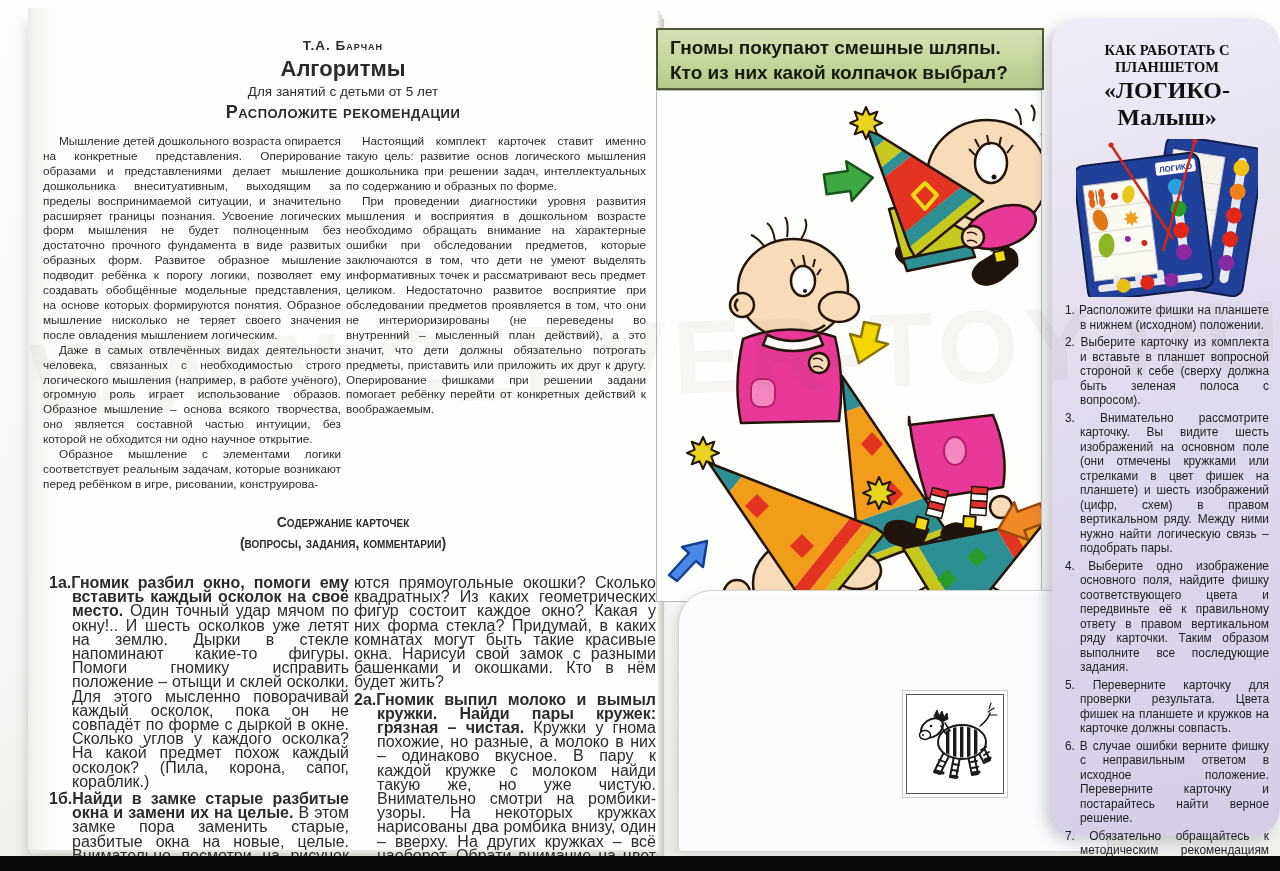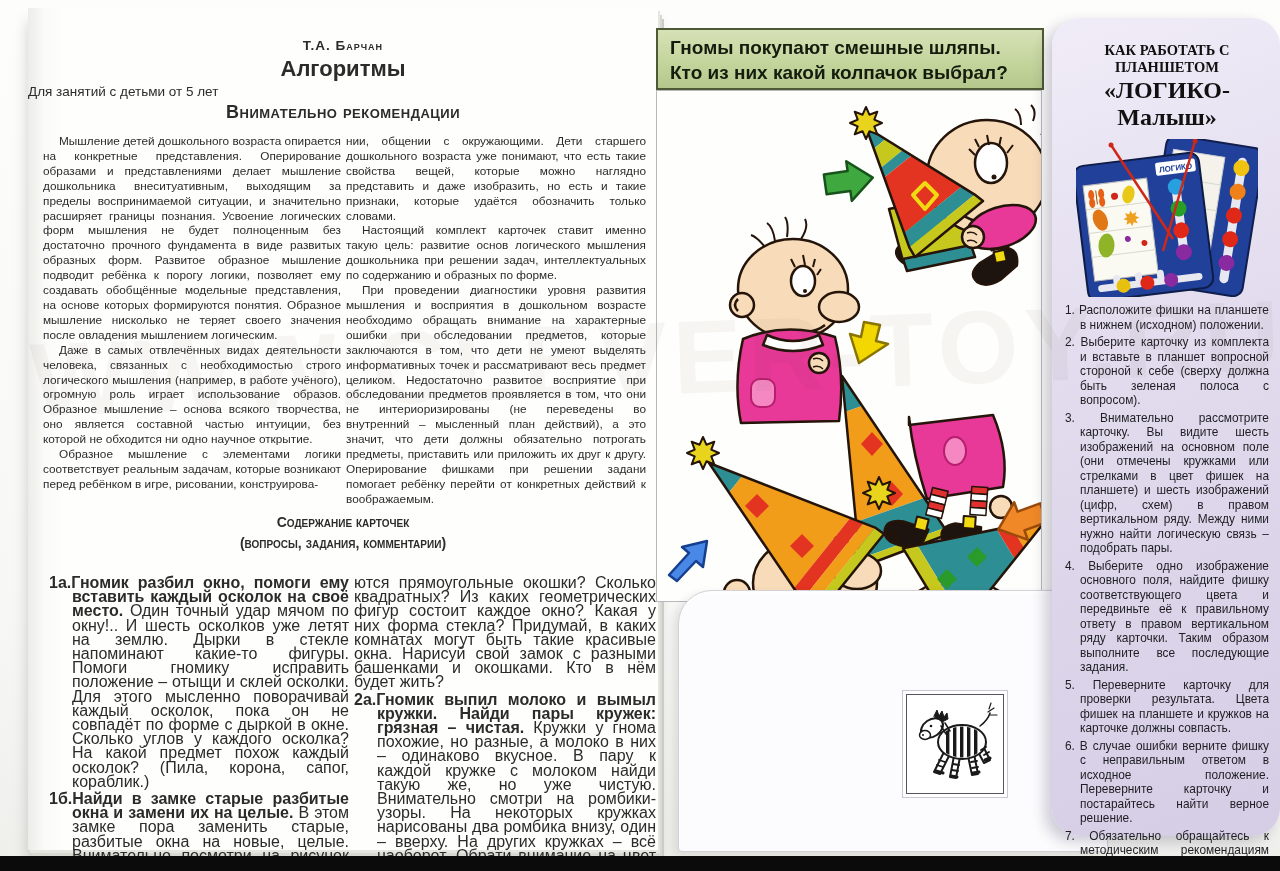--- a/index.html
+++ b/index.html
@@ -6,21 +6,21 @@
   body{width:1280px;height:871px;position:relative;overflow:hidden;
        background:linear-gradient(180deg,#fdfdfc 0%,#f7f7f5 70%,#efefec 98%);
        font-family:"Liberation Sans",sans-serif;color:#2b2b2b;}
   .abs{position:absolute;}
 
   
   .left-page{left:28px;top:8px;width:630px;height:842px;background:linear-gradient(90deg,#ecece8 0,#fafaf8 16px,#fefefc 34px);
              box-shadow:2px 3px 0 #e6e6e1,4px 7px 0 #d9d9d3,6px 11px 0 #ccccc6,0 14px 14px rgba(0,0,0,.18);z-index:1;}
   .lp-author{top:30px;left:0;width:100%;text-align:center;font-size:13.5px;letter-spacing:1px;font-variant:small-caps;font-weight:600;}
   .lp-title{top:48px;left:0;width:100%;text-align:center;font-size:22px;font-weight:bold;}
-  .lp-subtitle{top:76px;left:0;width:100%;text-align:left;font-size:13.5px;}
+  .lp-subtitle{top:76px;left:0;width:100%;text-align:center;font-size:13.5px;}
   .lp-section{top:94px;left:0;width:100%;text-align:center;font-size:18px;font-weight:600;font-variant:small-caps;letter-spacing:.5px;}
   .lp-col{top:126px;width:298px;font-size:11.8px;line-height:14.9px;text-align:justify;}
   .lp-col p{margin:0;text-indent:16px;}
   .lp-col p.no-indent{text-indent:0;}
   .col1{left:15px;} .col2{left:318px;width:300px;}
   .contents-h1{top:506px;left:0;width:100%;text-align:center;font-size:14px;font-weight:600;font-variant:small-caps;}
   .contents-h2{top:527px;left:0;width:100%;text-align:center;font-size:14px;font-weight:600;font-variant:small-caps;}
   .cards-col{top:556px;width:300px;font-size:16px;line-height:14.2px;text-align:justify;margin:12px;padding:0;list-style:none;}
   .cards-col1{left:9px;} .cards-col2{left:314px;width:302px;}
   .cards-col li{padding-left:23px;text-indent:-23px;margin:0 0 3px 0;}
@@ -55,29 +55,28 @@
       transform:rotate(-2deg);white-space:nowrap;}
   .bottom-bar{left:0;top:856px;width:1280px;height:15px;background:#0b0b0b;z-index:7;}
 </style>
 </head>
 <body>
 
 <div class="abs left-page">
   <div class="abs lp-author">Т.А. Барчан</div>
   <div class="abs lp-title">Алгоритмы</div>
   <div class="abs lp-subtitle">Для занятий с детьми от 5 лет</div>
-  <div class="abs lp-section">Внимательно рекомендации</div>
+  <div class="abs lp-section">Расположите рекомендации</div>
 
   <div class="abs lp-col col1">
     <p>Мышление детей дошкольного возраста опирается на конкретные представления. Оперирование образами и представлениями делает мышление дошкольника внеситуативным, выходящим за пределы воспринимаемой ситуации, и значительно расширяет границы познания. Усвоение логических форм мышления не будет полноценным без достаточно прочного фундамента в виде развитых образных форм. Развитое образное мышление подводит ребёнка к порогу логики, позволяет ему создавать обобщённые модельные представления, на основе которых формируются понятия. Образное мышление нисколько не теряет своего значения после овладения мышлением логическим.</p>
     <p>Даже в самых отвлечённых видах деятельности человека, связанных с необходимостью строго логического мышления (например, в работе учёного), огромную роль играет использование образов. Образное мышление – основа всякого творчества, оно является составной частью интуиции, без которой не обходится ни одно научное открытие.</p>
     <p>Образное мышление с элементами логики соответствует реальным задачам, которые возникают перед ребёнком в игре, рисовании, конструирова-</p>
   </div>
   <div class="abs lp-col col2">
-    <p class="no-indent">нии, общении с окружающими. Дети старшего дошкольного возраста уже понимают, что есть такие свойства вещей, которые можно наглядно представить и даже изобразить, но есть и такие признаки, которые удаётся обозначить только словами.</p>
     <p>Настоящий комплект карточек ставит именно такую цель: развитие основ логического мышления дошкольника при решении задач, интеллектуальных по содержанию и образных по форме.</p>
     <p>При проведении диагностики уровня развития мышления и восприятия в дошкольном возрасте необходимо обращать внимание на характерные ошибки при обследовании предметов, которые заключаются в том, что дети не умеют выделять информативных точек и рассматривают весь предмет целиком. Недостаточно развитое восприятие при обследовании предметов проявляется в том, что они не интериоризированы (не переведены во внутренний – мысленный план действий), а это значит, что дети должны обязательно потрогать предметы, приставить или приложить их друг к другу. Оперирование фишками при решении задани помогает ребёнку перейти от конкретных действий к вооб­ражаемым.</p>
   </div>
 
   <div class="abs contents-h1">Содержание карточек</div>
   <div class="abs contents-h2">(вопросы, задания, комментарии)</div>
 
   <ol class="abs cards-col cards-col1">
     <li><span class="inum">1а.</span><span class="ibold">Гномик разбил окно, помоги ему вставить каждый осколок на своё место.</span> <span>Один точный удар мячом по окну!.. И шесть осколков уже летят на землю. Дырки в стекле напоминают какие-то фигуры. Помоги гномику исправить положение – отыщи и склей осколки. Для этого мысленно поворачивай каждый осколок, пока он не совпадёт по форме с дыркой в окне. Сколько углов у каждого осколка? На какой предмет похож каждый осколок? (Пила, корона, сапог, кораблик.)</span></li>
     <li><span class="inum">1б.</span><span class="ibold">Найди в замке старые разбитые окна и замени их на целые.</span> <span>В этом замке пора заменить старые, разбитые окна на новые, целые. Внимательно посмотри на рисунок каждой оконной рамы и найди такой же среди привезённых окон. Сколько в замке целых окон? Сколько нужно заменить? Сколько круглых окошек требуют замены? Чем похожи и чем отлича-</span></li>

